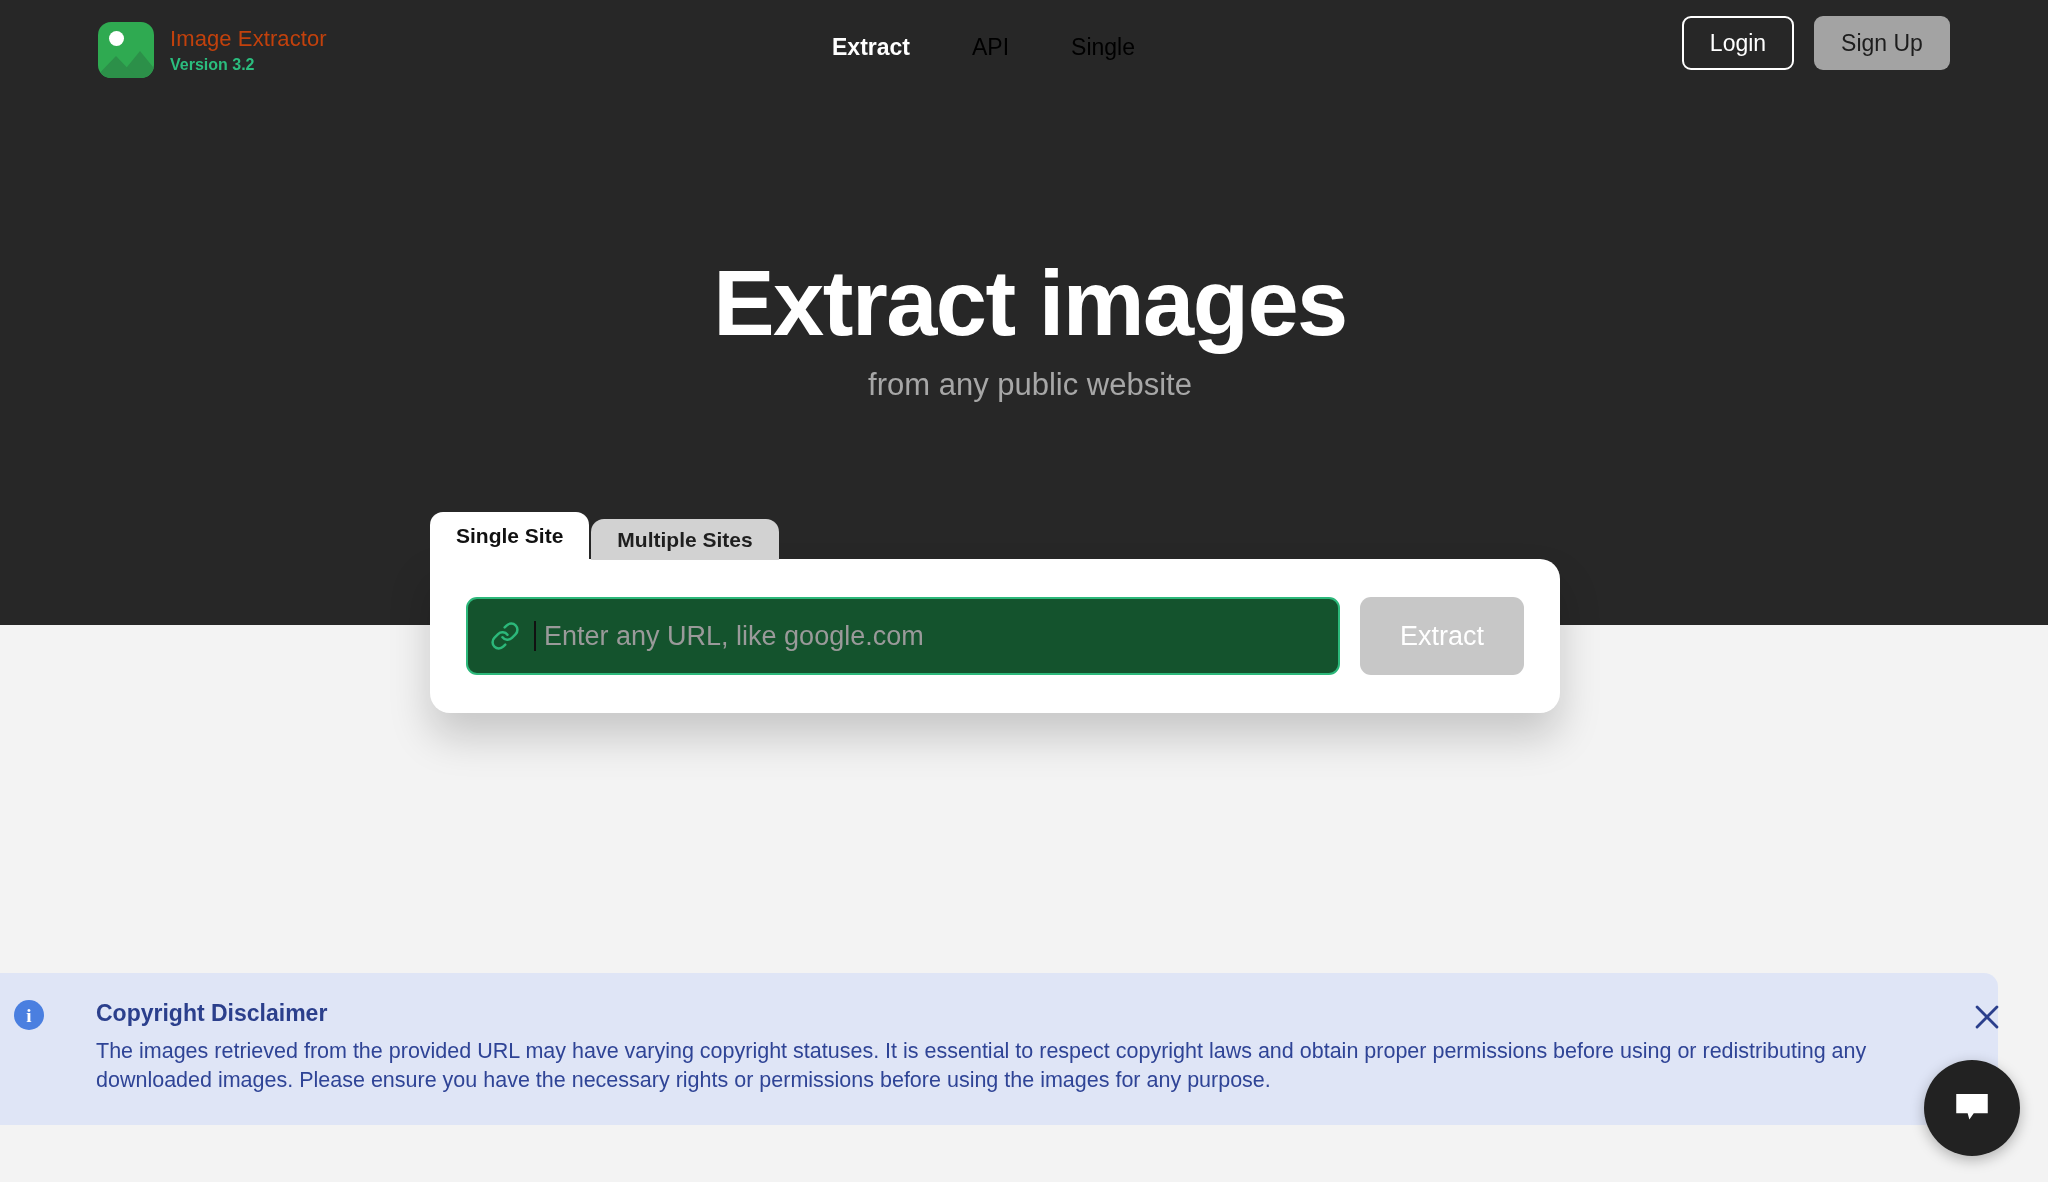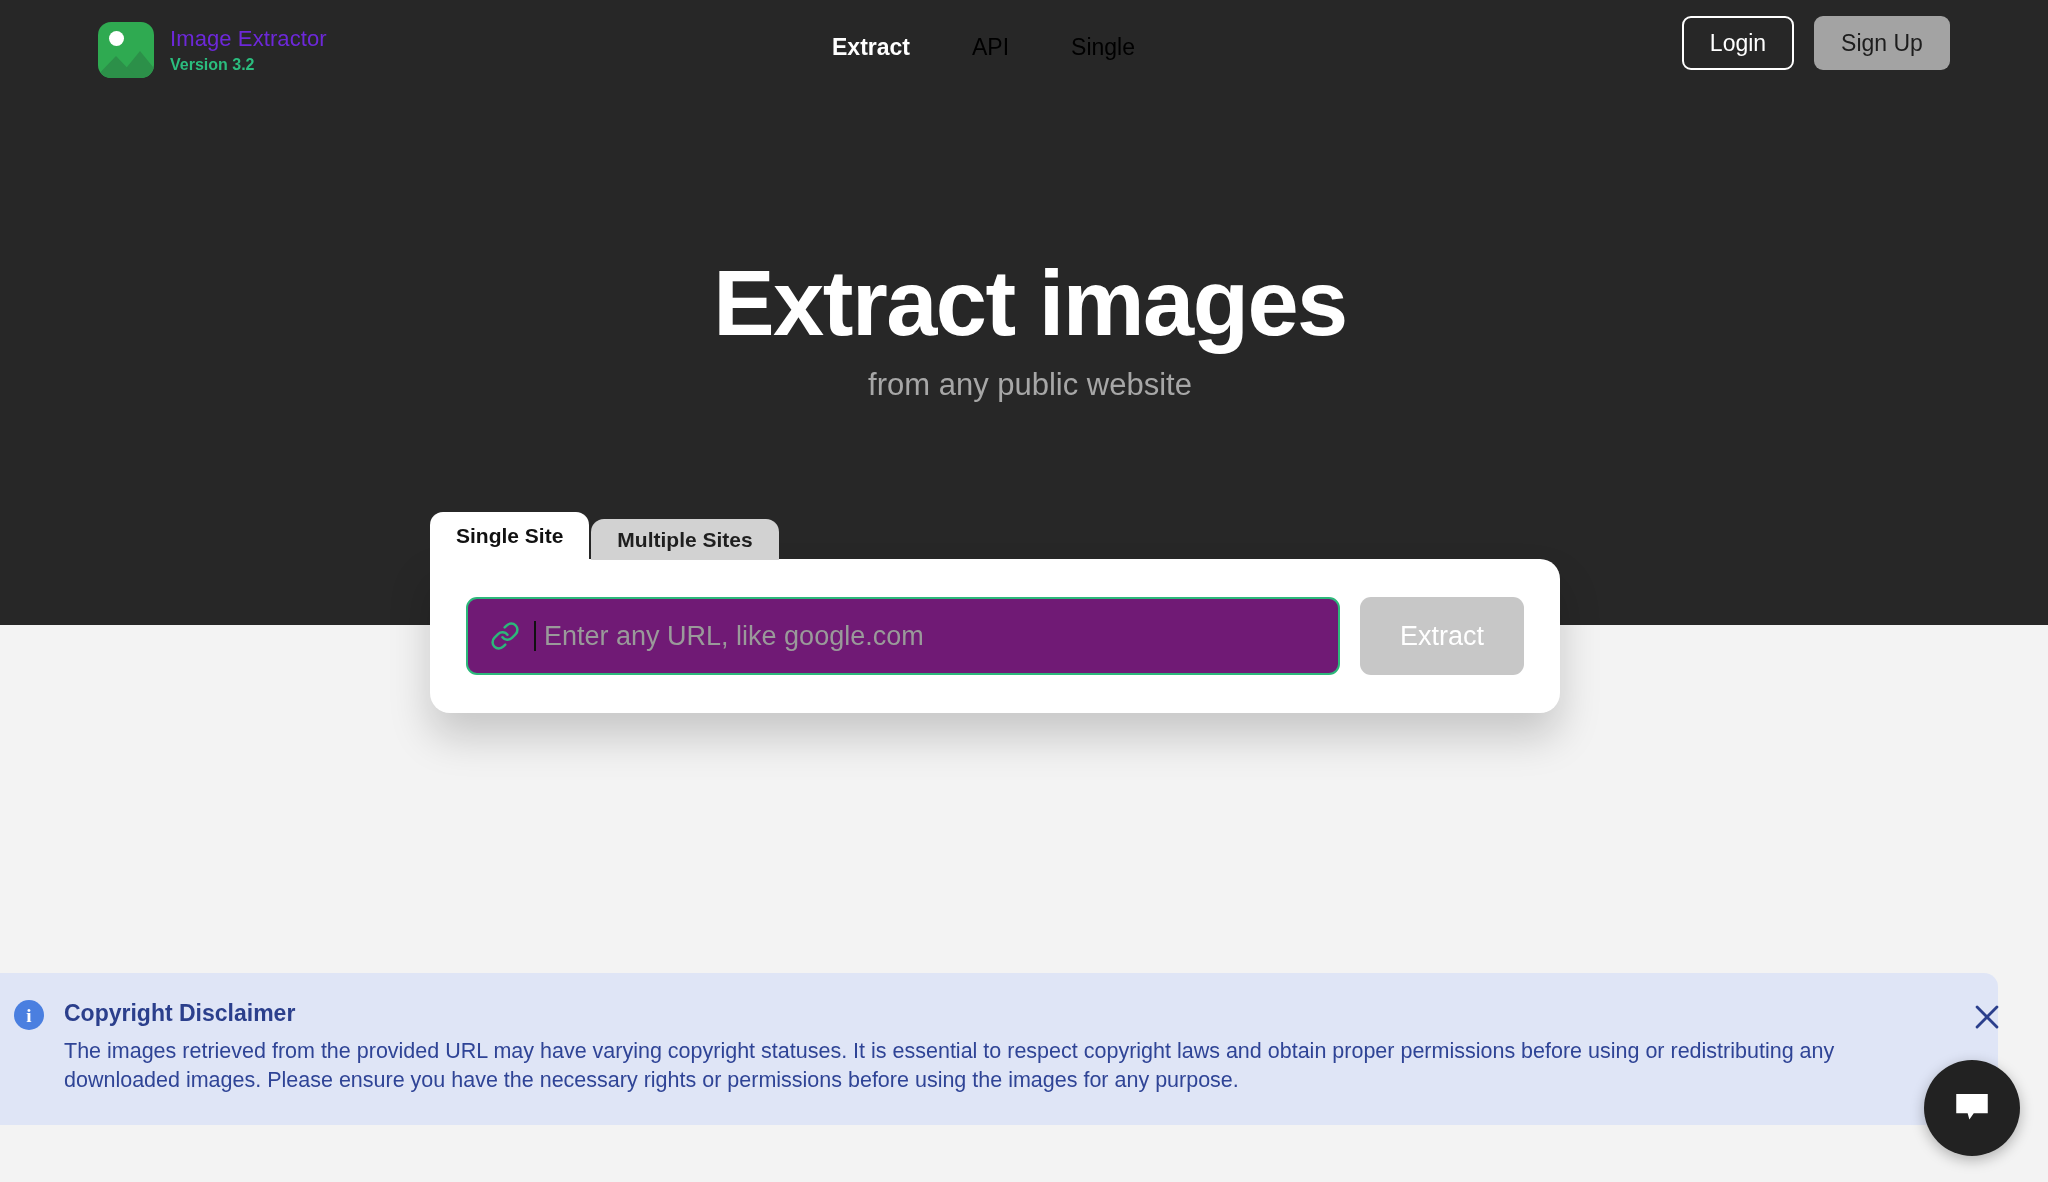--- a/index.html
+++ b/index.html
@@ -72,21 +72,21 @@
     position: absolute;
     left: -3px; bottom: 0;
     width: 0; height: 0;
     border-left: 21px solid transparent;
     border-right: 21px solid transparent;
     border-bottom: 22px solid #2c9049;
   }
 
   .brand-text { display: flex; flex-direction: column; gap: 3px; }
   .brand-title {
-    color: #6d28d9;
+    color: #c2410c;
     font-size: 22px;
     line-height: 26px;
     letter-spacing: 0.1px;
   }
   .brand-version {
     color: #2bbd7e;
     font-size: 16px;
     font-weight: bold;
     line-height: 19px;
   }
@@ -218,21 +218,21 @@
 
   .url-field {
     flex: 1;
     height: 78px;
     border: 2px solid #2cb87a;
     border-radius: 11px;
     display: flex;
     align-items: center;
     gap: 14px;
     padding: 4px 22px;
-    background: #701a75;
+    background: #14532d;
   }
   .link-icon { flex: none; display: block; }
 
   .caret {
     width: 2px;
     height: 30px;
     background: #111111;
     flex: none;
   }
   .url-placeholder {
@@ -280,21 +280,21 @@
     color: #ffffff;
     font-size: 19px;
     font-weight: bold;
     font-family: "Liberation Serif", serif;
     display: flex;
     align-items: center;
     justify-content: center;
     line-height: 1;
   }
   .banner-body {
-    margin-left: 64px;
+    margin-left: 96px;
     max-width: 1860px;
   }
   .banner-title {
     color: #2b3f8c;
     font-size: 23px;
     font-weight: bold;
     line-height: 28px;
   }
   .banner-text {
     margin-top: 10px;

